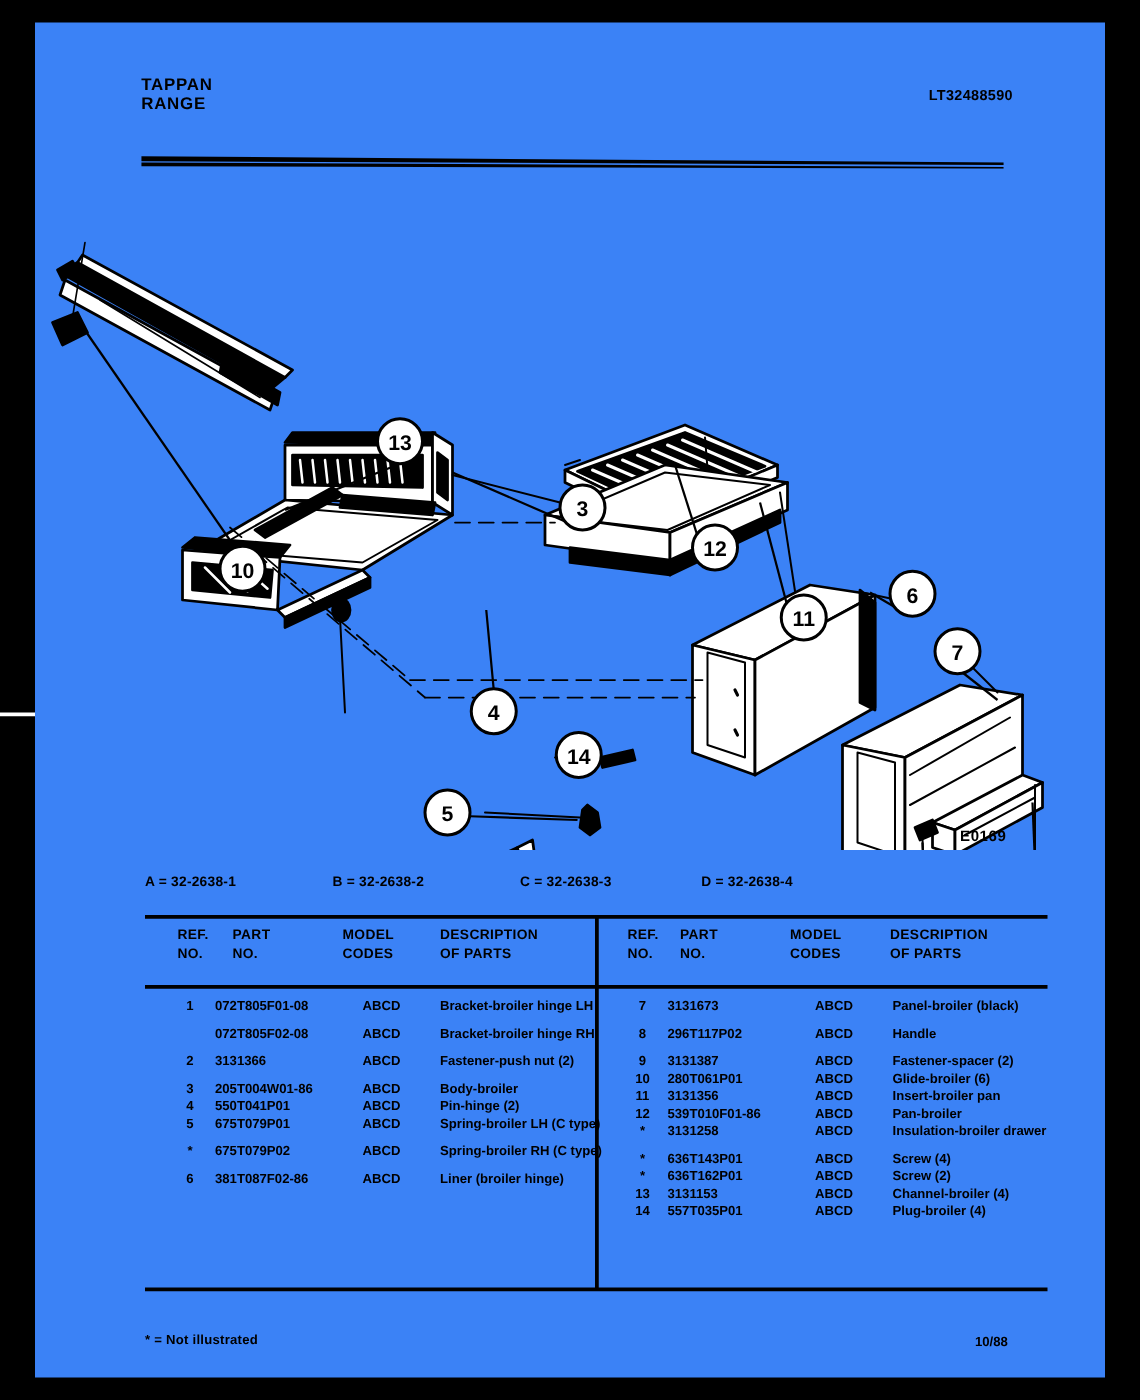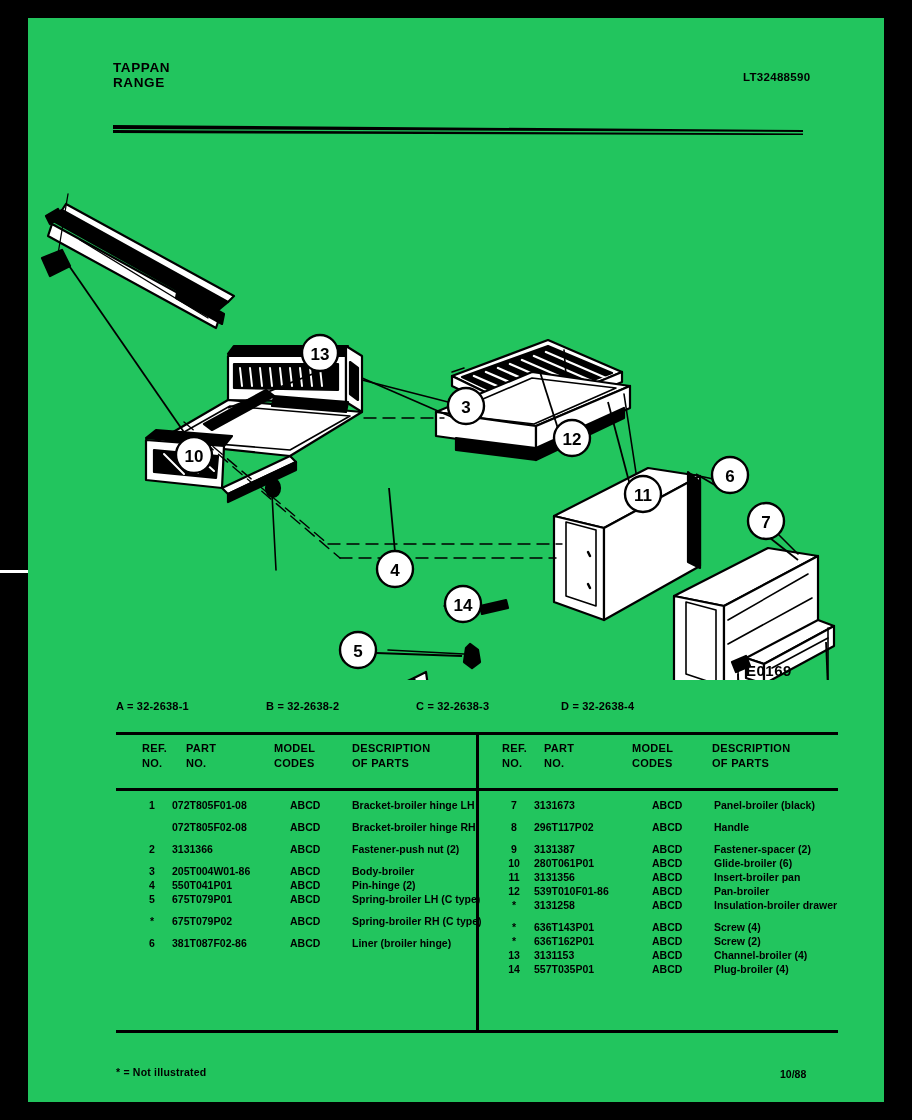--- a/index.html
+++ b/index.html
@@ -4,21 +4,21 @@
 <style>
   html, body { margin:0; padding:0; background:#000; }
   body {
     width:912px; height:1120px;
     font-family:"Liberation Sans", sans-serif;
     -webkit-font-smoothing:none;
   }
   .page {
     position:absolute; left:28px; top:18px;
     width:856px; height:1084px;
-    background:#22c55e;
+    background:#3b82f6;
     overflow:hidden;
   }
   .edge-tick {
     position:absolute; left:0px; top:570px; width:28px; height:3px; background:#ffffff;
   }
 
   
   .hdr { position:absolute; left:0; top:0; width:100%; height:118px; }
   .brand {
     position:absolute; left:85px; top:42px;
@@ -43,22 +43,22 @@
     position:absolute; left:715px; top:53px;
     font-size:11.5px; font-weight:bold; letter-spacing:.3px;
   }
   .rule-wrap { position:absolute; left:85px; top:105px; width:690px; height:12px; }
   .rule-wrap svg { display:block; }
 
   
   .diagram { position:absolute; left:0px; top:132px; width:856px; height:530px; }
   .diagram svg { display:block; }
   .dwg-ref {
-    position:absolute; left:718px; top:644px;
-    font-size:15px; font-weight:bold; letter-spacing:.5px;
+    position:absolute; left:740px; top:644px;
+    font-size:12px; font-weight:bold; letter-spacing:.5px;
   }
 
   
   .legend {
     position:absolute; left:88px; top:682px; width:700px;
     font-size:11px; font-weight:bold; letter-spacing:.2px;
   }
   .legend span { position:absolute; top:0; white-space:nowrap; }
   .lg-a { left:0px; }
   .lg-b { left:150px; }

